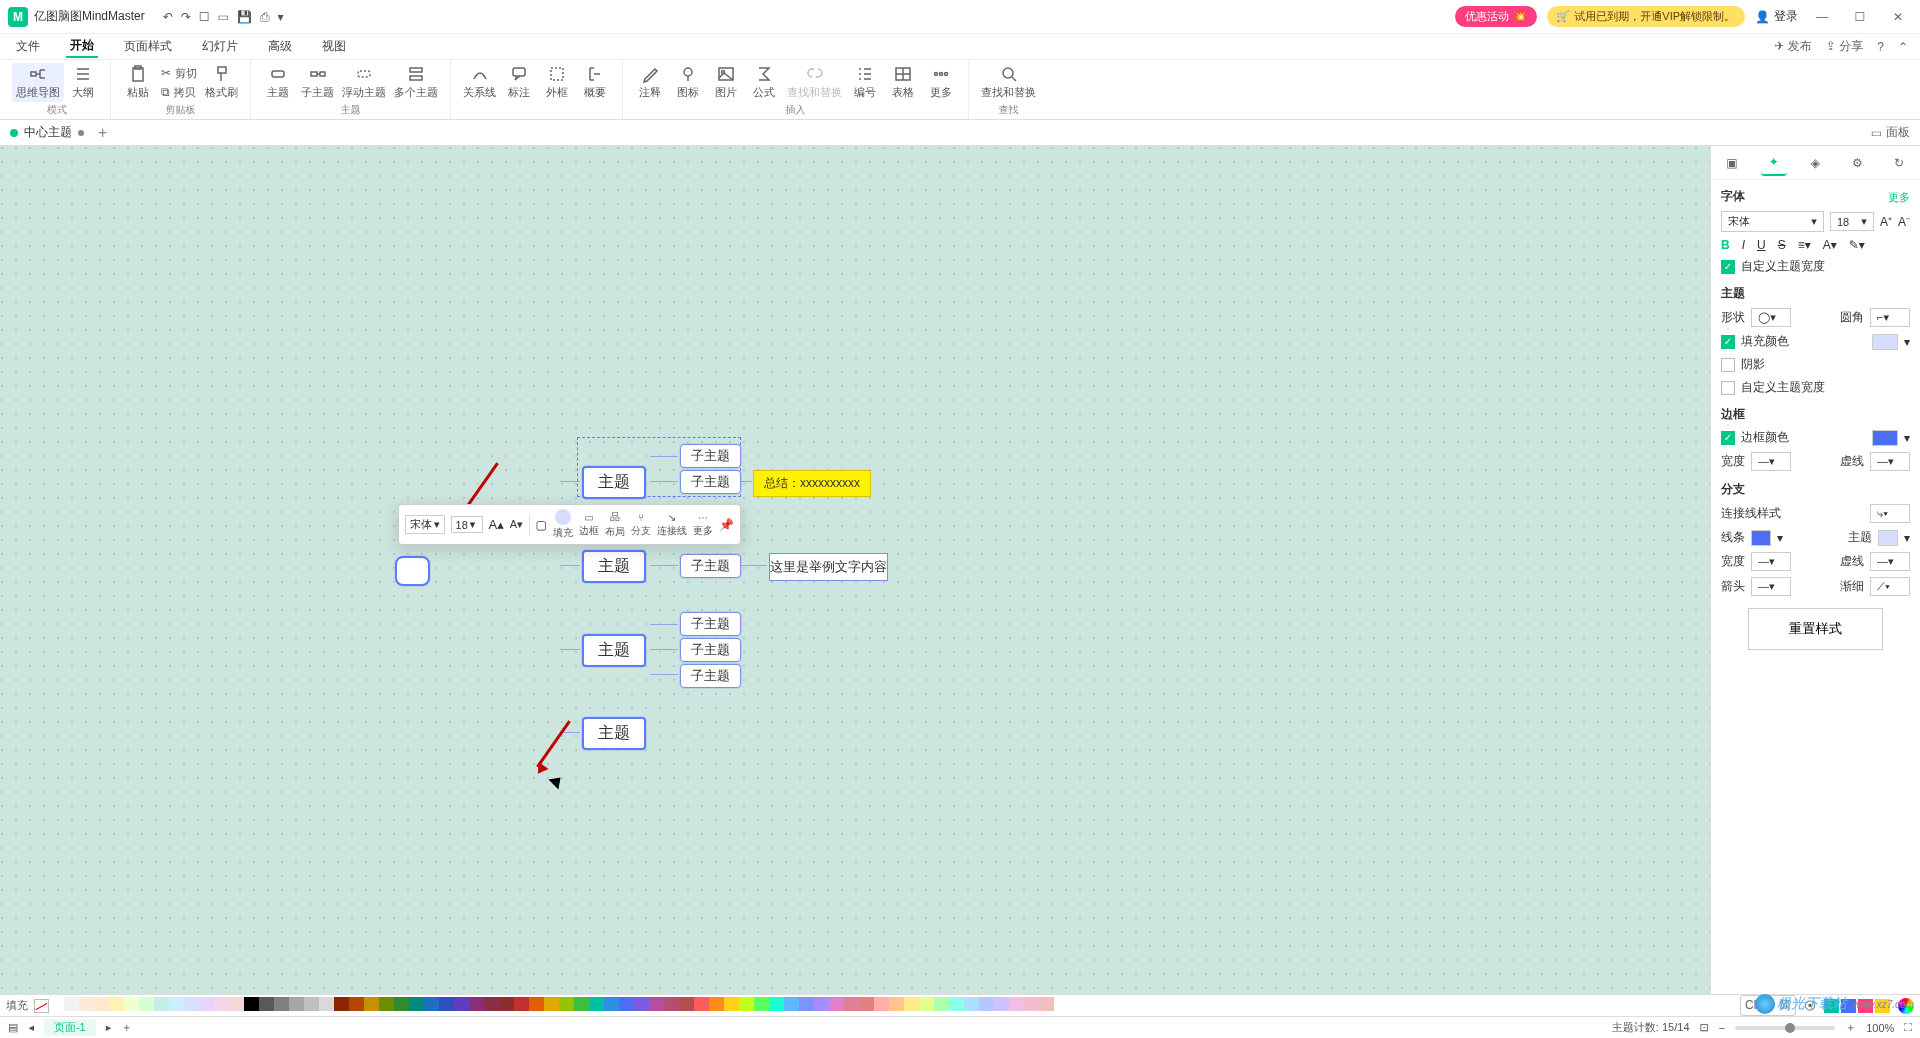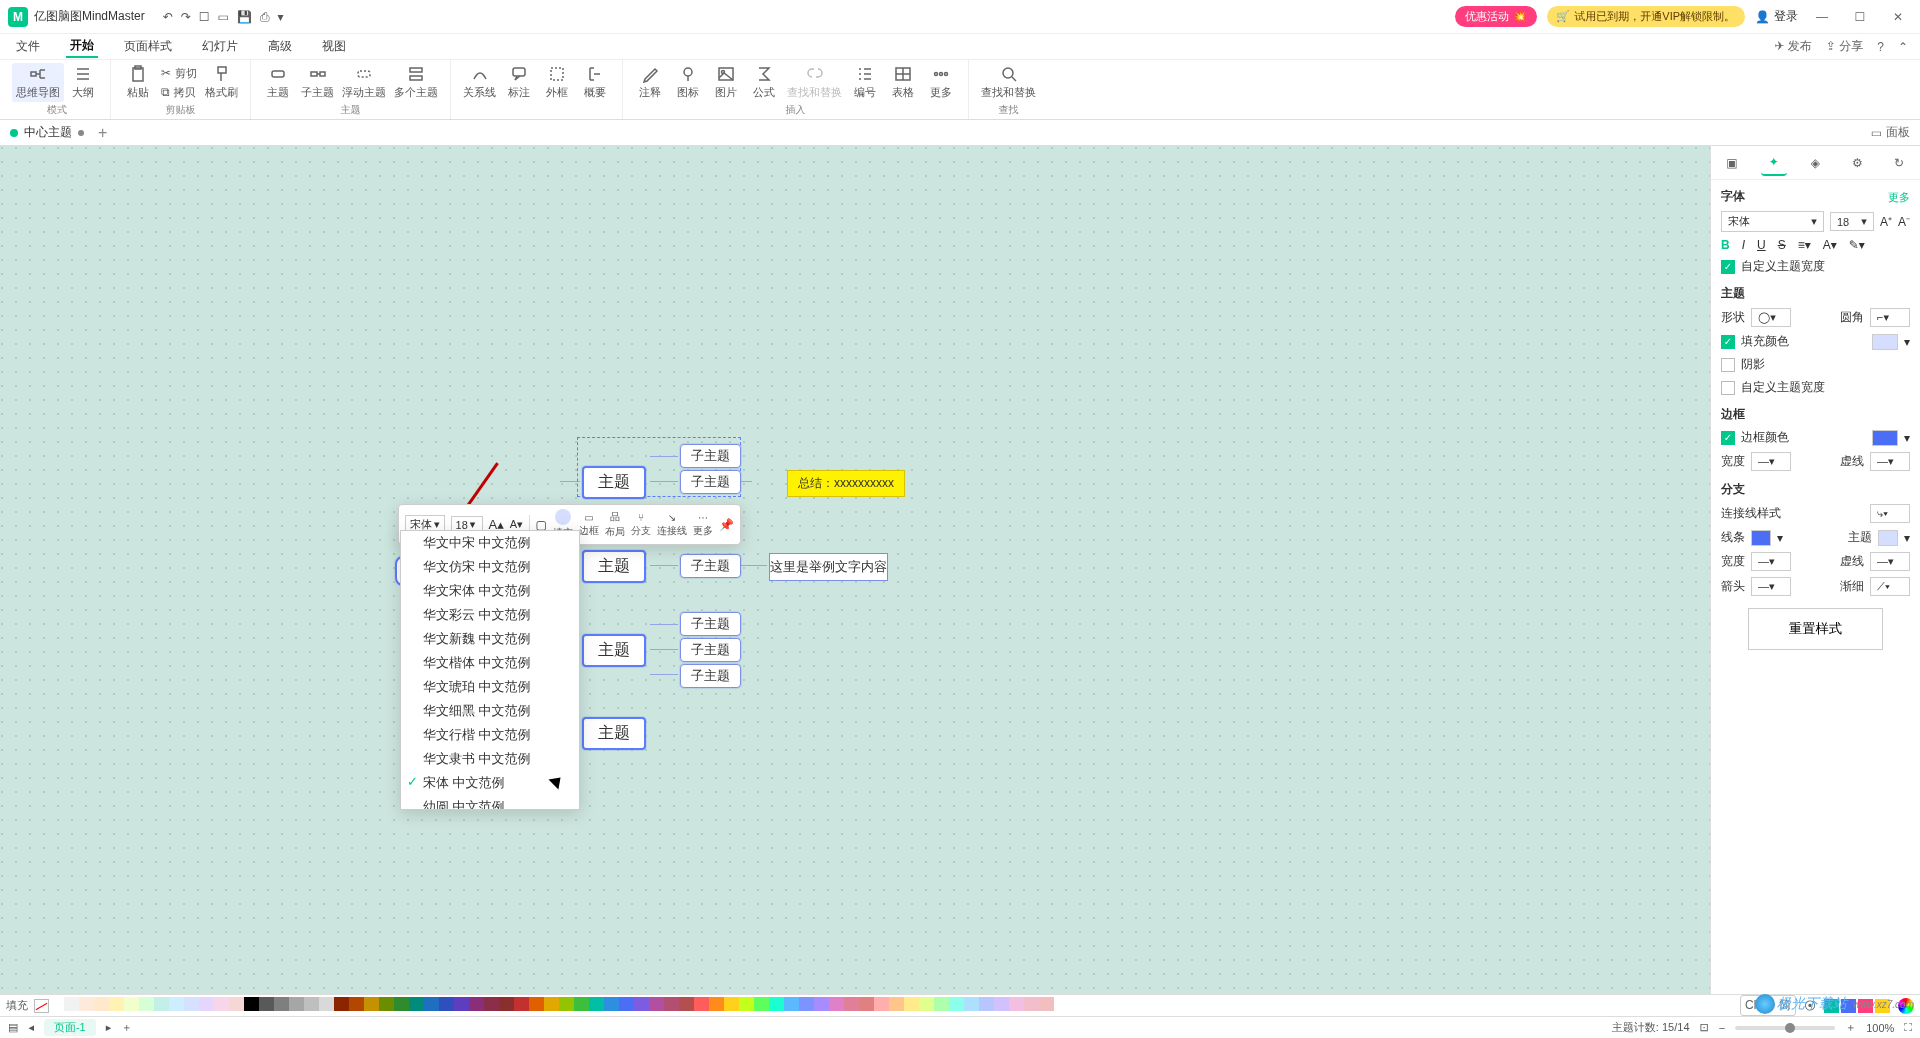--- a/index.html
+++ b/index.html
@@ -343,21 +343,21 @@
     <div class="conn" style="left:650px;top:478px;width:28px;"></div>
     <div class="conn" style="left:650px;top:503px;width:28px;"></div>
     <div class="conn" style="left:650px;top:528px;width:28px;"></div>
     <div class="conn" style="left:737px;top:335px;width:15px;"></div>
     <div class="conn" style="left:737px;top:419px;width:30px;"></div>
 
     <div style="position:absolute;left:577px;top:291px;width:164px;height:60px;border:1.5px dashed #5C7CFF;"></div>
     <div class="node main-topic" style="left:582px;top:320px;">主题</div>
     <div class="node sub" style="left:680px;top:298px;">子主题</div>
     <div class="node sub" style="left:680px;top:324px;">子主题</div>
-    <div class="summary" style="left:787px;top:324px;">总结：xxxxxxxxxx</div>
+    <div class="summary" style="left:753px;top:324px;">总结：xxxxxxxxxx</div>
 
     <div class="node main-topic" style="left:582px;top:404px;">主题</div>
     <div class="node sub" style="left:680px;top:408px;">子主题</div>
     <div class="example" style="left:769px;top:407px;">这里是举例文字内容</div>
 
     <div class="node main-topic" style="left:582px;top:488px;">主题</div>
     <div class="node sub" style="left:680px;top:466px;">子主题</div>
     <div class="node sub" style="left:680px;top:492px;">子主题</div>
     <div class="node sub" style="left:680px;top:518px;">子主题</div>
 
@@ -395,34 +395,20 @@
           <span>↘</span>
           <span>连接线</span>
         </div>
       <div class="mini-tb2">
           <span>⋯</span>
           <span>更多</span>
         </div>
       <span style="color:#aaa;">📌</span>
     </div>
 
-    <div class="font-list" style="left:400px;top:384px;" id="font-list">
-        <div class="fitem">华文中宋  中文范例</div>
-        <div class="fitem">华文仿宋  中文范例</div>
-        <div class="fitem">华文宋体  中文范例</div>
-        <div class="fitem">华文彩云  中文范例</div>
-        <div class="fitem">华文新魏  中文范例</div>
-        <div class="fitem">华文楷体  中文范例</div>
-        <div class="fitem">华文琥珀  中文范例</div>
-        <div class="fitem">华文细黑  中文范例</div>
-        <div class="fitem">华文行楷  中文范例</div>
-        <div class="fitem">华文隶书  中文范例</div>
-        <div class="fitem checked">宋体  中文范例</div>
-        <div class="fitem">幼圆  中文范例</div>
-      </div>
 
     <div class="cursor-arrow" style="left:552px;top:628px;"></div>
   </div>
 
   <div class="rpanel">
     <div class="rp-tabs">
       <div class="rt">▣</div>
       <div class="rt active">✦</div>
       <div class="rt">◈</div>
       <div class="rt">⚙</div>

